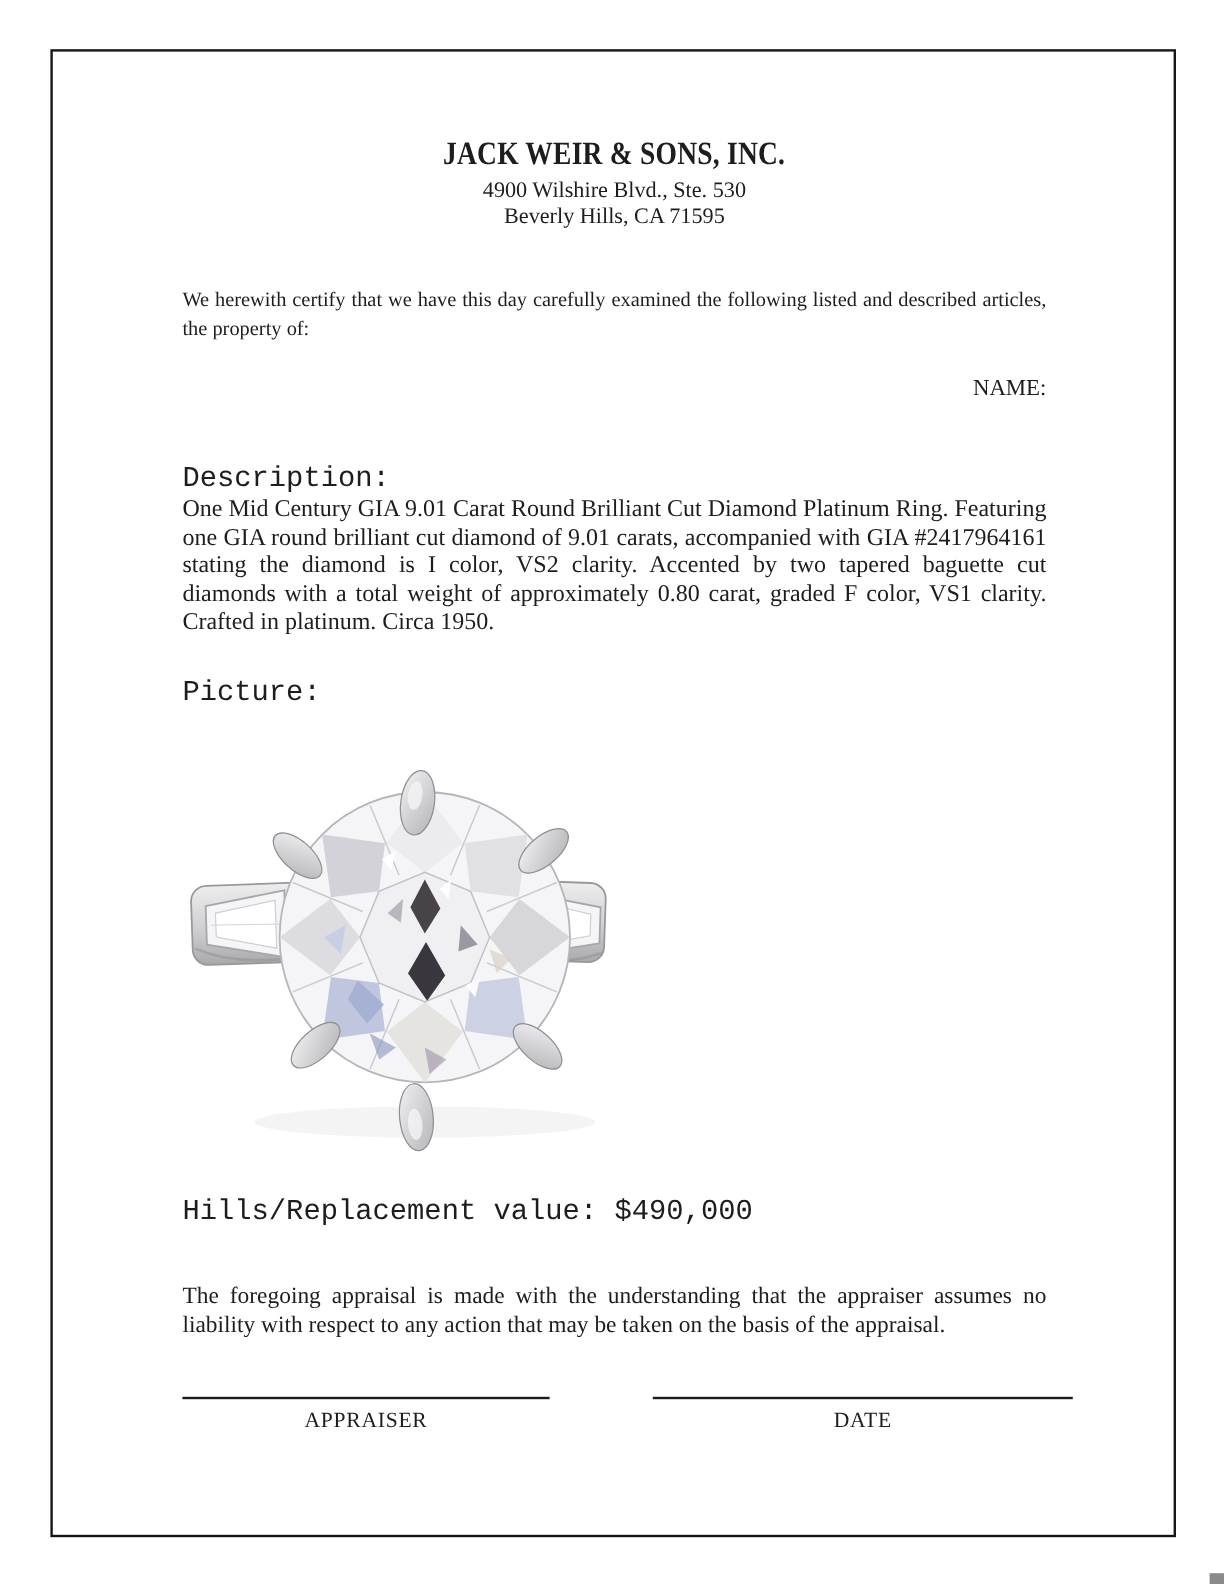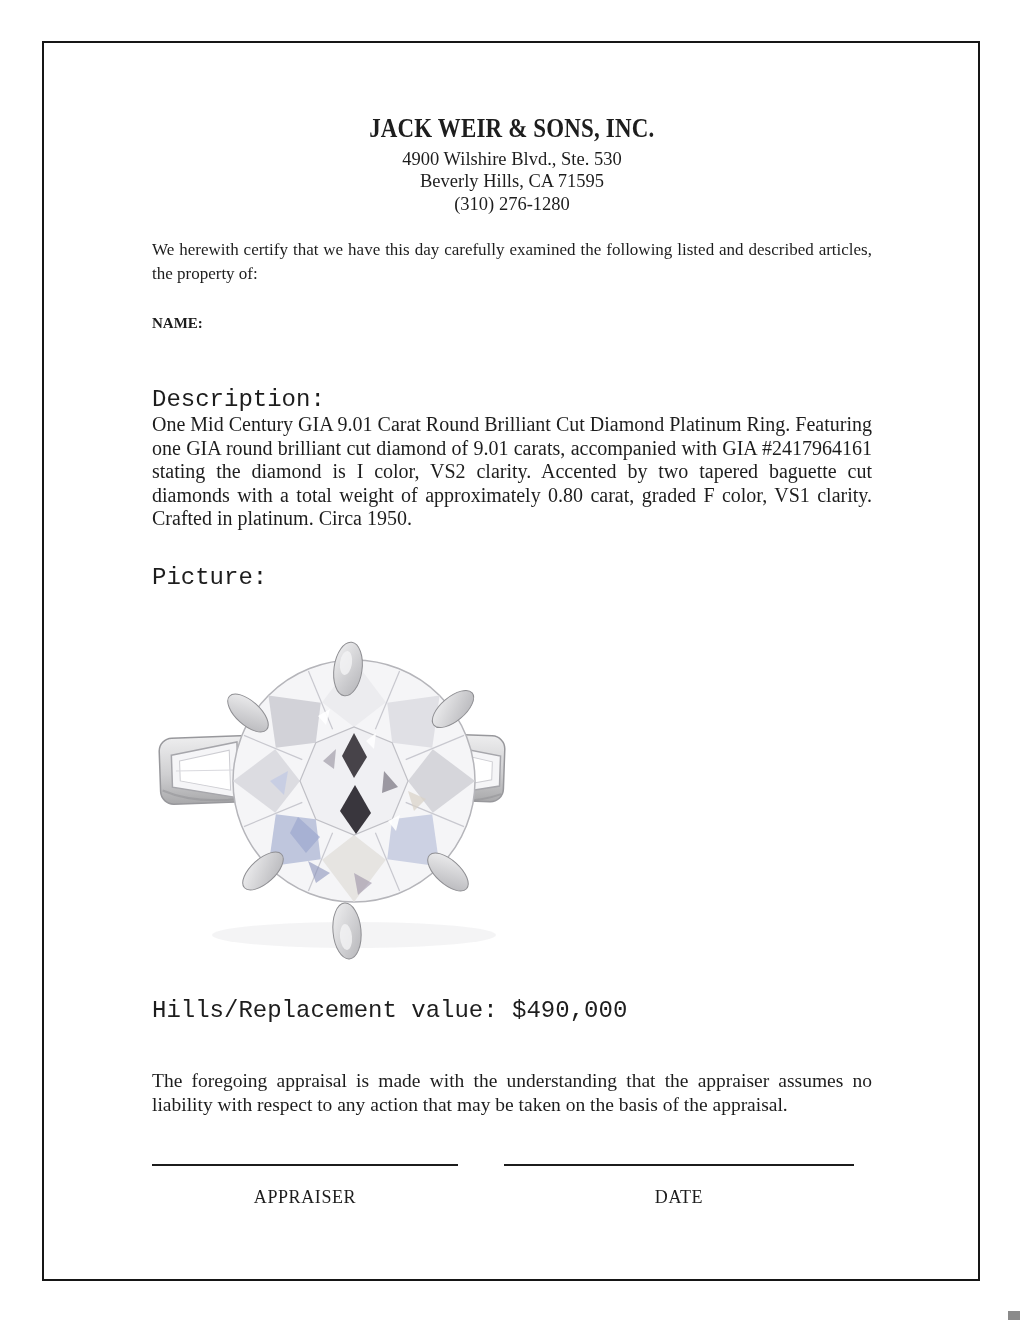--- a/index.html
+++ b/index.html
@@ -45,23 +45,24 @@
     line-height: 22.3px;
   }
   .certify {
     top: 238px;
     font-size: 17px;
     line-height: 23.6px;
     text-align: justify;
   }
   .owner-block {
     top: 312px;
-    font-size: 15px;
-    line-height: 23.6px;
-    font-weight: bold;
+    font-size: 19px;
+    line-height: 23.6px;
+    font-weight: normal;
+    text-align: right;
   }
   .section-heading {
     font-size: 24px;
     line-height: 33px;
     font-weight: normal;
     font-family: Liberation Mono, monospace;
   }
   .heading-description { top: 383px; }
   .desc-body {
     top: 413px;
@@ -82,44 +83,43 @@
     line-height: 23.6px;
     text-align: justify;
   }
   .sig-block {
     position: absolute;
     top: 1164px;
     border-top: 2px solid #1c1c1c;
     text-align: center;
     font-size: 18px;
     letter-spacing: 0.6px;
-    padding-top: 21px;
+    padding-top: 7px;
   }
   .sig-appraiser { left: 152px; width: 306px; }
-  .sig-date { left: 504px; width: 350px; }
+  .sig-date { left: 544px; width: 350px; }
   .corner-mark {
     position: absolute;
     right: 0; bottom: 0;
     width: 12px; height: 9px;
     background: #8a8a8a;
   }
 </style>
 </head>
 <body>
 
 <div class="frame"></div>
 
 <div class="abs doc-title">
   <span class="squeeze">JACK WEIR &amp; SONS, INC.</span>
 </div>
 
 <div class="abs address-block">
   <div>4900 Wilshire Blvd., Ste. 530</div>
   <div>Beverly Hills, CA 71595</div>
-  <div>(310) 276-1280</div>
 </div>
 
 <div class="abs certify">We herewith certify that we have this day carefully examined the following listed and described articles, the property of:</div>
 
 <div class="abs owner-block">
   <div>NAME:</div>
 </div>
 
 <div class="abs section-heading heading-description">Description:</div>
 

